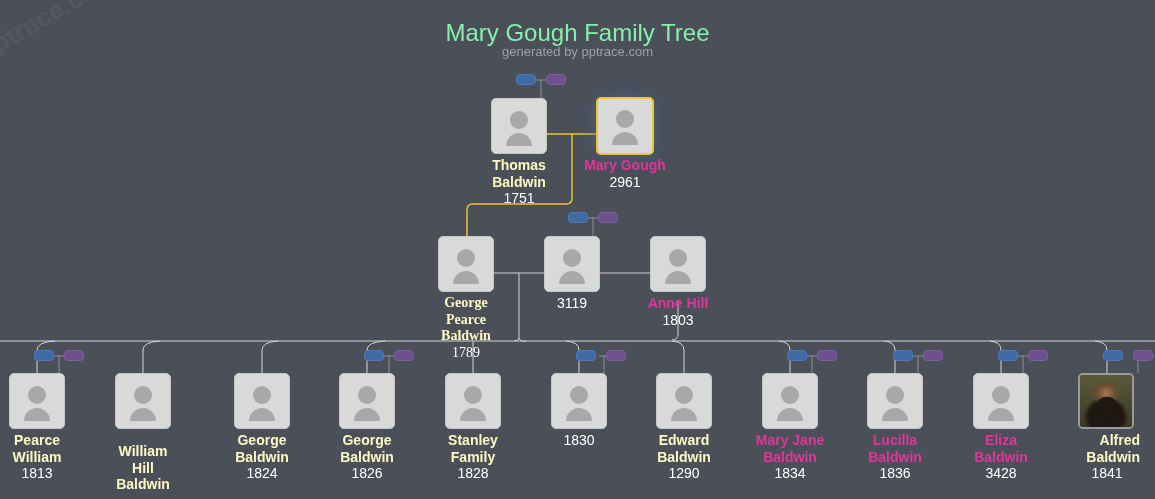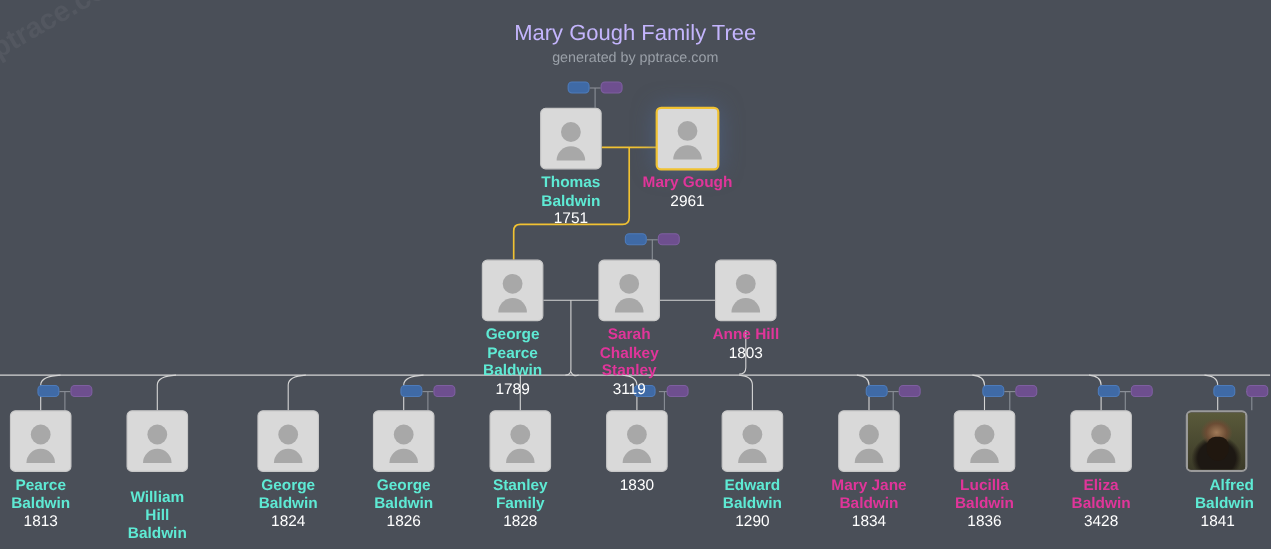--- a/index.html
+++ b/index.html
@@ -7,21 +7,21 @@
     width:1155px; height:499px; overflow:hidden; position:relative;
     background:#4a4f58;
     font-family:"Liberation Sans", sans-serif;
   }
   .watermark {
     position:absolute; left:-30px; top:0px; transform:rotate(-30deg);
     color:rgba(255,255,255,0.05); font-size:26px; font-weight:bold;
   }
   .title {
     position:absolute; left:0; width:1155px; top:19px; text-align:center;
-    color:#c4b5fd; font-size:20px;
+    color:#86efac; font-size:24px;
   }
   .subtitle {
     position:absolute; left:0; width:1155px; top:44px; text-align:center;
     color:#9aa0a8; font-size:13px;
   }
   svg.lines { position:absolute; left:0; top:0; }
   .card {
     position:absolute; width:56px; height:56px;
     background:#d9d9d9; border-radius:5px; box-sizing:border-box;
     border:1px solid #c7c7c7;
@@ -45,21 +45,21 @@
                 linear-gradient(180deg, #5a5a3a 0%, #3b3a28 100%);
   }
   .beard {
     position:absolute; left:17px; top:22px; width:20px; height:22px;
     background:#20170f; border-radius:40% 40% 50% 50%;
   }
   .label {
     position:absolute; width:110px; text-align:center; font-size:14px; line-height:16.5px;
   }
   .name { font-weight:bold; }
-  .name.m { color:#5eead4; }
+  .name.m { color:#fef9c3; }
   .name.f { color:#e0359a; }
   .year { color:#ffffff; font-weight:normal; }
   .pill {
     position:absolute; width:20px; height:11px; border-radius:4px;
     box-sizing:border-box;
   }
   .pill.b { background:#3f6aa6; border:1px solid #4d7bba; }
   .pill.p { background:#6e4f8f; border:1px solid #7e5fa0; }
 </style>
 </head>
@@ -153,49 +153,48 @@
 </div>
 <div class="label" style="left:570px;top:157px;">
   <div class="name f">Mary Gough</div>
   <div class="year">2961</div>
 </div>
 
 <div class="card" style="left:438px;top:236px;">
   <div class="head"></div>
     <div class="shoulders"></div>
 </div>
-<div class="label" style="left:411px;top:295px;">
+<div class="label" style="left:411px;top:295px;font-family:Liberation Serif, serif;">
   <div class="name m" style="width:66px;margin:0 auto;">George Pearce Baldwin</div>
   <div class="year">1789</div>
 </div>
 
 <div class="card" style="left:544px;top:236px;">
   <div class="head"></div>
     <div class="shoulders"></div>
 </div>
 <div class="label" style="left:517px;top:295px;">
-  <div class="name f" style="width:66px;margin:0 auto;">Sarah Chalkey Stanley</div>
   <div class="year">3119</div>
 </div>
 
 <div class="card" style="left:650px;top:236px;">
   <div class="head"></div>
     <div class="shoulders"></div>
 </div>
 <div class="label" style="left:623px;top:295px;">
   <div class="name f">Anne Hill</div>
   <div class="year">1803</div>
 </div>
 
 <div class="card" style="left:9px;top:373px;">
     <div class="head"></div>
     <div class="shoulders"></div>
   </div>
 <div class="label" style="left:-18px;top:432px;">
-  <div class="name m" style="width:66px;margin:0 auto;">Pearce Baldwin</div>
+  <div class="name m" style="width:66px;margin:0 auto;">Pearce William</div>
   <div class="year">1813</div>
 </div>
 
 <div class="card" style="left:115px;top:373px;">
     <div class="head"></div>
     <div class="shoulders"></div>
   </div>
 <div class="label" style="left:88px;top:432px;">
   <div class="name m" style="width:62px;margin:11px auto;">William Hill Baldwin</div>
   <div class="year">1817</div>

